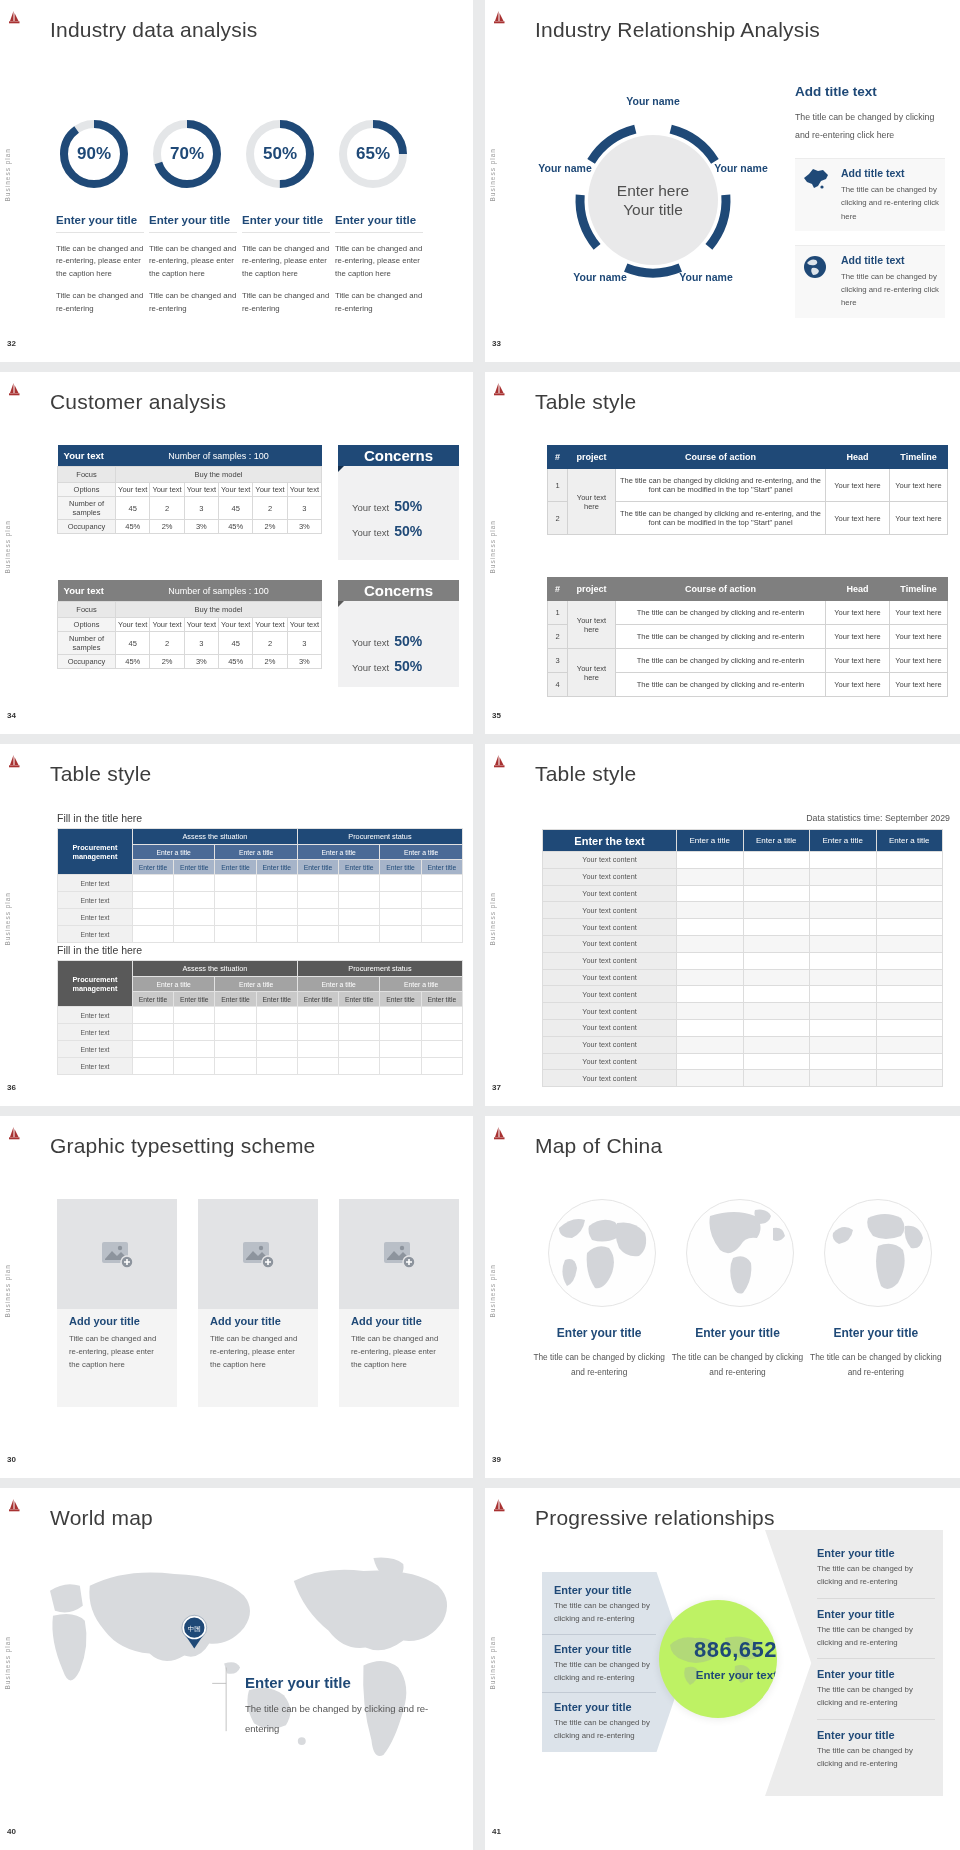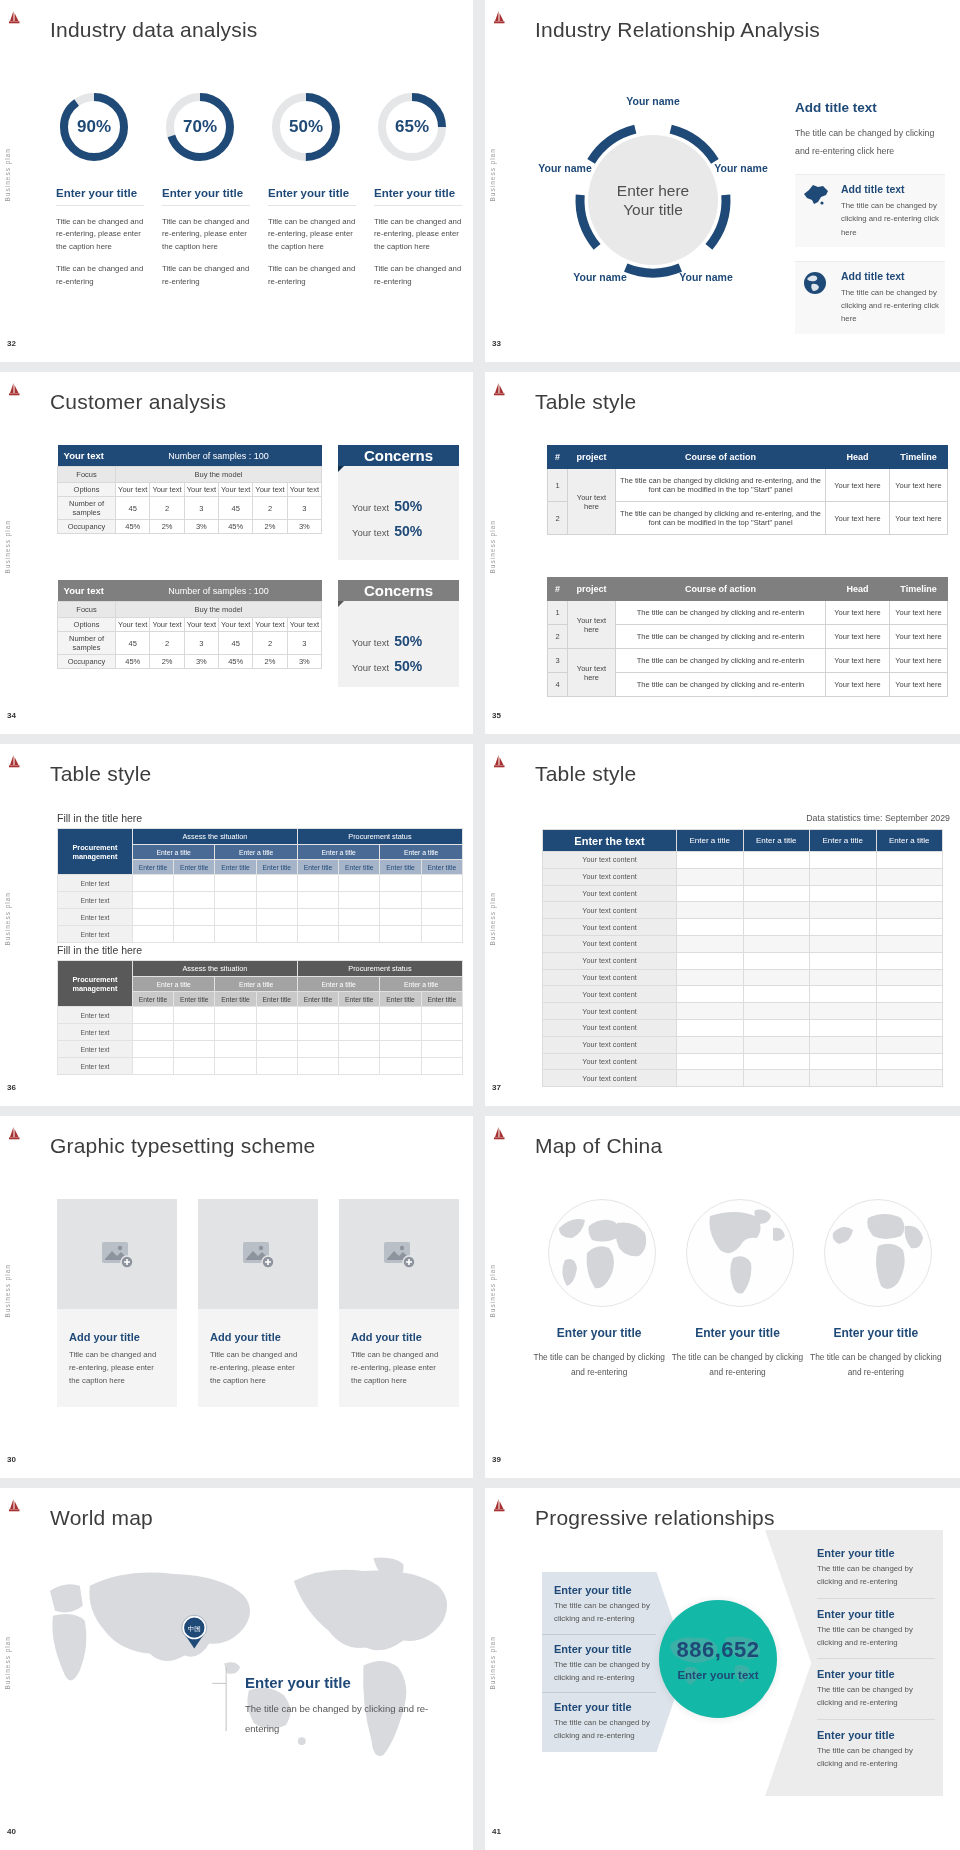--- a/index.html
+++ b/index.html
@@ -5,34 +5,34 @@
   html,body{margin:0;padding:0}
   body{width:960px;height:1850px;background:#e9eaeb;font-family:"Liberation Sans",sans-serif;-webkit-font-smoothing:antialiased}
   .sheet{display:grid;grid-template-columns:473px 475px;grid-template-rows:repeat(5,362px);gap:10px 12px;width:960px;height:1850px}
   .slide{position:relative;background:#fff;overflow:hidden}
   .logo{position:absolute;left:8px;top:9px;width:13px;height:15px}
   .vtext{position:absolute;left:4px;top:148px;writing-mode:vertical-rl;transform:rotate(180deg);font-size:6.5px;color:#9a9a9a;letter-spacing:1px}
   .pagenum{position:absolute;left:7px;top:339px;font-size:8px;font-weight:bold;color:#333}
   .stitle{position:absolute;left:50px;top:18px;margin:0;font-size:21px;font-weight:300;color:#3d3d3d;letter-spacing:.2px}
 
   
-  .donut-row{position:absolute;left:56px;top:89px;display:flex;gap:18px}
+  .donut-row{position:absolute;left:56px;top:116px;display:flex;gap:5px}
   .card32{width:88px}
   .donut-wrap{width:76px;height:76px;position:relative}
   .donut-pct{position:absolute;inset:0;display:flex;align-items:center;justify-content:center;font-size:17px;font-weight:bold;color:#1f4977}
   .c32-title{margin-top:22px;font-size:11.5px;font-weight:bold;color:#1f4977;padding-bottom:6px;border-bottom:1px solid #e3e3e3}
   .c32-cap{margin:10px 0 0;font-size:7.8px;line-height:1.6;color:#4d4d4d}
 
   
   .wheel-arcs{position:absolute;left:88px;top:120px;width:160px;height:160px}
   .wheel-center{position:absolute;left:103px;top:135px;width:130px;height:130px;border-radius:50%;background:#e9e9ea;display:flex;align-items:center;justify-content:center;text-align:center;font-size:15.5px;color:#4f4f4f;line-height:1.25}
   .wheel-center span{width:92px;display:block}
   .wname{position:absolute;width:64px;text-align:center;font-size:10.5px;font-weight:bold;color:#1f4977;line-height:1.15}
   .wn0{left:136px;top:95px}.wn1{left:224px;top:162px}.wn2{left:189px;top:271px}.wn3{left:83px;top:271px}.wn4{left:48px;top:162px}
-  .s33-right{position:absolute;left:310px;top:100px;width:150px}
+  .s33-right{position:absolute;left:310px;top:84px;width:150px}
   .s33-head{font-size:13.5px;font-weight:bold;color:#1f4977}
   .s33-cap{margin:10px 0 0;font-size:8.8px;line-height:2;color:#555}
   .s33-item{display:flex;gap:10px;margin-top:14px;padding:8px 6px;background:#f8f8f8;border-top:1px solid #ececec;align-items:flex-start}
   .s33-item svg{width:30px;height:26px;flex:none}
   .s33-item-title{font-size:10.5px;font-weight:bold;color:#1f4977;margin-bottom:4px}
   .s33-item-cap{margin:0;font-size:7.8px;line-height:1.7;color:#555}
 
   
   .t34{position:absolute;left:57px;width:265px;border-collapse:collapse;table-layout:fixed}
   .t34 td{border:1px solid #d9d9d9;font-size:7.5px;color:#444;text-align:center;padding:2px 1px}
@@ -94,21 +94,21 @@
   .t37 td.fh{font-size:11px;font-weight:bold}
   .t37 tr.t37-hd td.oh{font-size:8px}
   .t37 tbody td{border:1px solid #dcdcdc;height:13.8px;font-size:7.3px;color:#555;text-align:center}
   .t37 tbody td.rl{background:#ededed}
   .t37 tbody tr:nth-child(even) td:not(.rl){background:#f6f6f6}
 
   
   .cards38{position:absolute;left:57px;top:83px;display:flex;gap:21px}
   .card38{width:120px}
   .img-ph{height:110px;background:#e2e3e5;display:flex;align-items:center;justify-content:center}
-  .card38-txt{height:98px;background:#f4f4f4;padding:22px 12px 0;box-sizing:border-box}
+  .card38-txt{height:98px;background:#f4f4f4;padding:6px 12px 0;box-sizing:border-box}
   .card38-title{font-size:11px;font-weight:bold;color:#1f4977;margin-bottom:6px}
   .card38-cap{margin:0;font-size:7.8px;line-height:1.65;color:#555}
 
   
   .globes39{position:absolute;left:62px;top:82px;display:flex;gap:28px}
   .items39{position:absolute;left:45px;top:210px;width:415px;display:flex;justify-content:space-between}
   .item39{width:140px;text-align:center}
   .i39-title{font-size:12px;font-weight:bold;color:#1f4977}
   .i39-cap{margin:10px 0 0;font-size:8.3px;line-height:1.8;color:#555}
 
@@ -120,21 +120,21 @@
 
   
   .p41-left{position:absolute;left:57px;top:84px;width:145px;height:180px;background:#dce3ea;clip-path:polygon(0 0,79% 0,100% 50%,79% 100%,0 100%);padding-top:4px;box-sizing:border-box}
   .p41-left .p41-block{padding:8px 0 8px 12px;width:102px}
   .p41-left .p41-block+.p41-block{border-top:1px solid #c2cad4}
   .p41-right{position:absolute;left:280px;top:42px;width:178px;height:266px;background:#ececec;clip-path:polygon(0 0,100% 0,100% 100%,0 100%,26% 50%);padding-top:8px;box-sizing:border-box}
   .p41-right .p41-block{margin-left:52px;padding:9px 0;width:118px}
   .p41-right .p41-block+.p41-block{border-top:1px solid #d9d9d9}
   .p41-title{font-size:11px;font-weight:bold;color:#1f4977;margin-bottom:4px}
   .p41-cap{margin:0;font-size:7.8px;line-height:1.65;color:#555}
-  .p41-circle{position:absolute;left:174px;top:112px;width:118px;height:118px;border-radius:50%;background:#14b8a6;box-shadow:0 1px 8px rgba(0,0,0,.09);display:flex;flex-direction:column;align-items:center;justify-content:center;z-index:2;overflow:hidden}
+  .p41-circle{position:absolute;left:174px;top:112px;width:118px;height:118px;border-radius:50%;background:#bef264;box-shadow:0 1px 8px rgba(0,0,0,.09);display:flex;flex-direction:column;align-items:flex-end;justify-content:center;z-index:2;overflow:hidden}
   .p41-map{position:absolute;left:6px;top:30px;width:106px;opacity:.3}
   .p41-value{position:relative;font-size:22px;font-weight:bold;color:#1f4977;letter-spacing:.5px}
   .p41-label{position:relative;font-size:11.5px;font-weight:bold;color:#1f4977;margin-top:6px}
 </style>
 </head>
 <body>
 
 <div class="sheet">
 
   <div class="slide">

